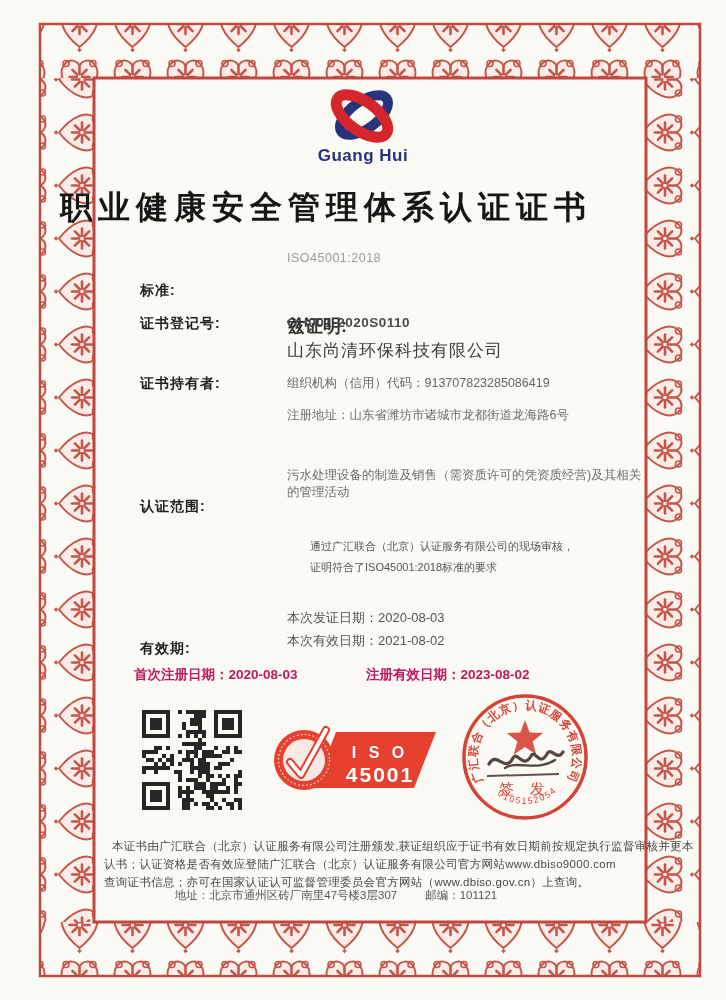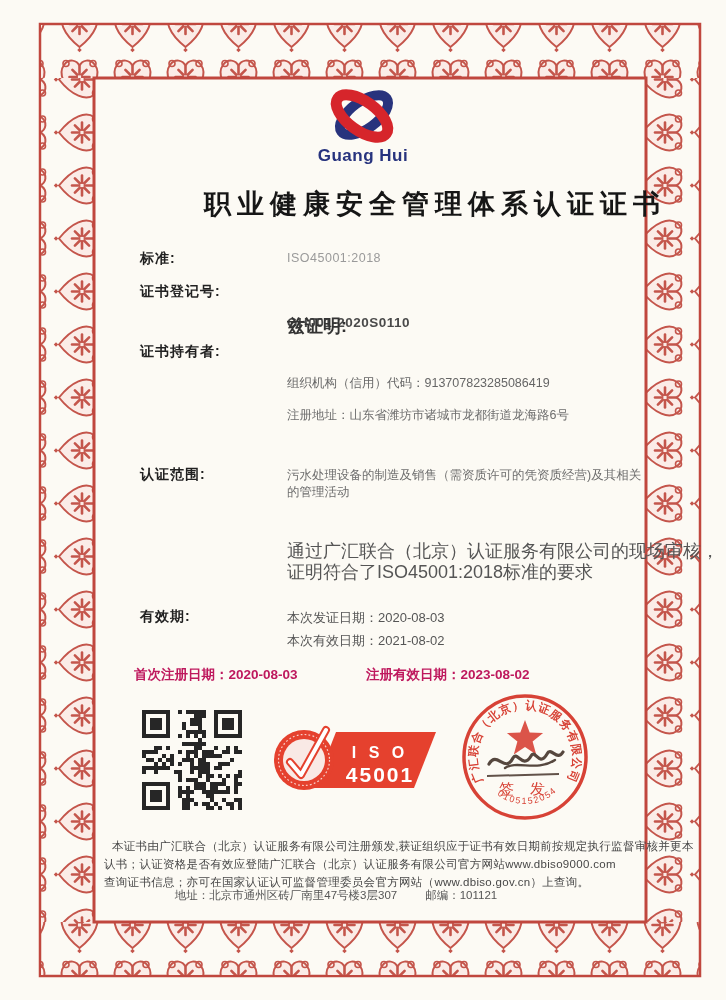--- a/index.html
+++ b/index.html
@@ -6,35 +6,35 @@
   .page{
     position:relative; width:726px; height:1000px; margin:0 auto;
     background:#fcfaf4; overflow:hidden;
     font-family:"Liberation Sans", sans-serif;
     padding-left:32px;
   }
   .abs{position:absolute;}
   svg text{font-family:"Liberation Sans", sans-serif;}
 
   .title{
-    left:60px; top:186px; width:606px; text-align:right;
-    font-size:27px; font-weight:bold; color:#161616; letter-spacing:6px;
+    left:60px; top:186px; width:606px; text-align:left;
+    font-size:32px; font-weight:bold; color:#161616; letter-spacing:6px;
   }
   .brand-text{
     left:308px; top:146px; width:110px; text-align:center;
     font-size:17px; font-weight:bold; color:#27337e; letter-spacing:0.5px;
   }
-  .lbl{font-size:14px; font-weight:bold; color:#212121; letter-spacing:1px;}
+  .lbl{font-size:14px; font-weight:bold; color:#212121; letter-spacing:1px;margin-top:32px;}
   .val-std{font-size:12.5px; color:#9a9a9a; letter-spacing:0.5px;}
   .val-regno{font-size:13.5px; font-weight:bold; color:#4a4a4a; letter-spacing:0.5px;margin-top:31px;}
   .val-intro{font-size:18px; font-weight:bold; color:#333;}
   .val-holder{font-size:17px; color:#3d3d3d; letter-spacing:1px;}
   .val-gray{font-size:12.5px; color:#666;}
   .val-gray-l{font-size:12.5px; color:#6e6e6e;}
-  .val-audit{font-size:18px; color:#555;}
+  .val-audit{font-size:11px; color:#555;margin-left:23px;}
   .val-date{font-size:13px; color:#555;}
   .val-bolddate{font-size:13.5px; font-weight:bold; color:#be185d;}
   .footer-line{font-size:11.5px; color:#474747; letter-spacing:0.3px;}
   .addr-row{left:94px; top:888px; width:484px; display:flex; justify-content:center; gap:28px;
             font-size:11.5px; color:#555;}
 </style>
 </head>
 <body>
 
 <div class="page">
@@ -83,20 +83,21 @@
 
   <div class="abs lbl" style="left:140px;top:250px">标准:</div>
   <div class="abs val-std" style="left:287px;top:251px">ISO45001:2018</div>
 
   <div class="abs lbl" style="left:140px;top:283px">证书登记号:</div>
   <div class="abs val-regno" style="left:287px;top:284px">GH001-2020S0110</div>
 
   <div class="abs val-intro" style="left:287px;top:314px">兹证明:</div>
 
   <div class="abs lbl" style="left:140px;top:343px">证书持有者:</div>
+  <div class="abs val-holder" style="left:287px;top:339px">山东尚清环保科技有限公司</div>
 
   <div class="abs val-gray" style="left:287px;top:375px">组织机构（信用）代码：913707823285086419</div>
   <div class="abs val-gray-l" style="left:287px;top:407px">注册地址：山东省潍坊市诸城市龙都街道龙海路6号</div>
 
   <div class="abs lbl" style="left:140px;top:466px">认证范围:</div>
   <div class="abs val-gray-l" style="left:287px;top:467px;width:360px">污水处理设备的制造及销售（需资质许可的凭资质经营)及其相关的管理活动</div>
 
   <div class="abs val-audit" style="left:287px;top:539px">通过广汇联合（北京）认证服务有限公司的现场审核，</div>
   <div class="abs val-audit" style="left:287px;top:560px">证明符合了ISO45001:2018标准的要求</div>
 

